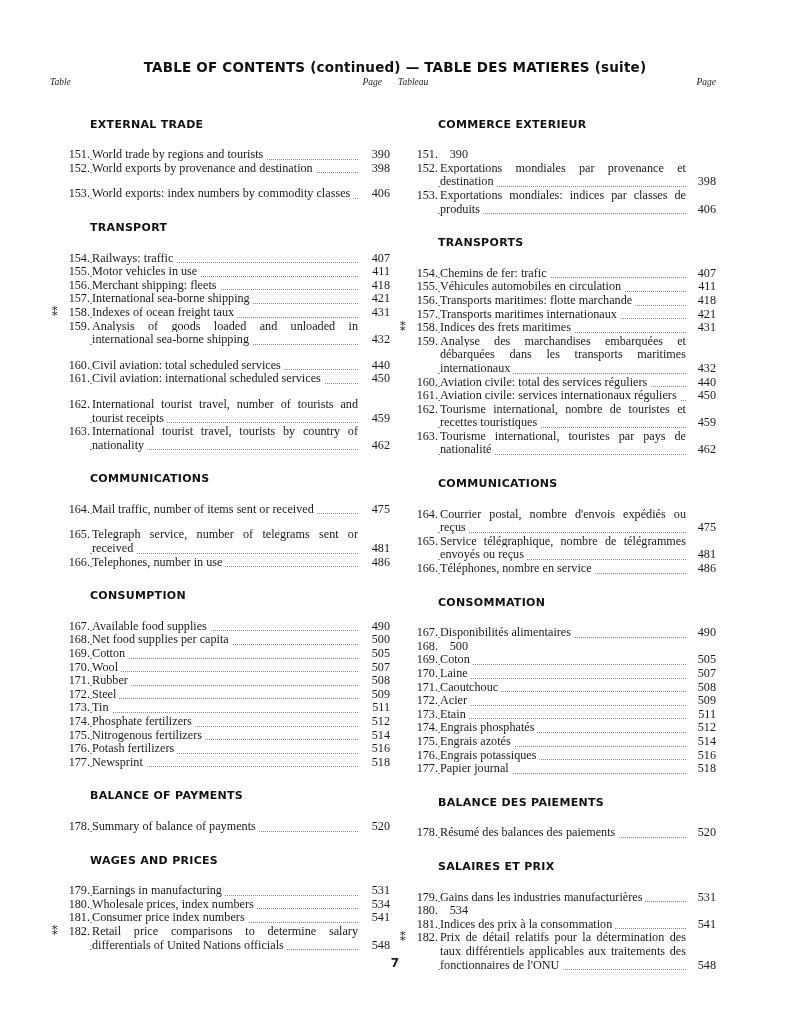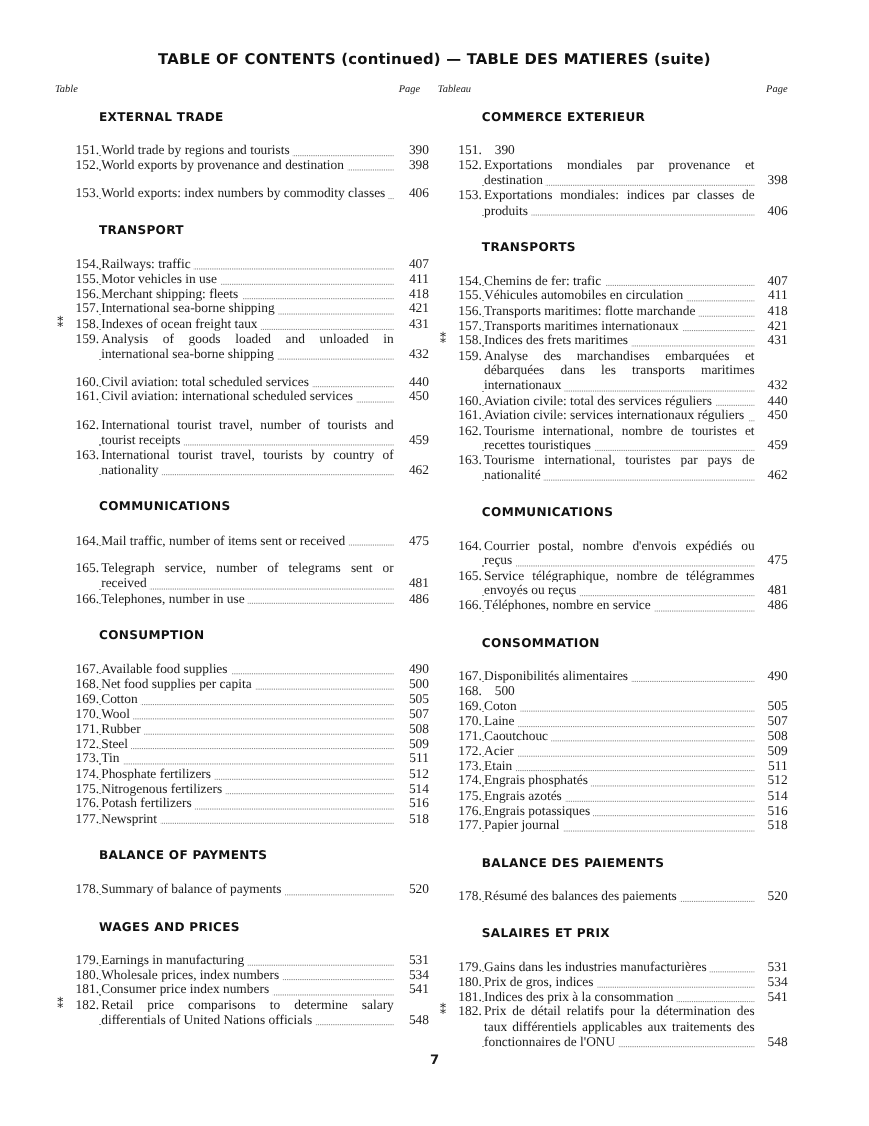--- a/index.html
+++ b/index.html
@@ -2,36 +2,36 @@
 <html><head>
   <meta charset="utf-8">
   <style>
     html, body { margin: 0; padding: 0; background: #ffffff; }
     body {
       width: 790px; height: 1024px; position: relative; overflow: hidden;
       font-family: "Liberation Serif", "DejaVu Serif", serif;
       color: #1a1a1a;
     }
     .page-title {
-      position: absolute; top: 46px; left: 0; width: 790px;
+      position: absolute; top: 59px; left: 0; width: 790px;
       text-align: center;
       font-family: "DejaVu Sans", "Liberation Sans", sans-serif;
       font-weight: bold; font-size: 13.5px; letter-spacing: 0.2px;
       color: #111;
     }
     .col {
       position: absolute; top: 76px; width: 340px;
       font-size: 12.2px; line-height: 13.6px;
     }
     .col.left  { left: 50px; }
     .col.right { left: 398px; width: 318px; }
     .col-head {
       display: flex; justify-content: space-between;
       font-style: italic; font-size: 9.5px; color: #222;
-      margin-bottom: 10px;
+      margin-bottom: 28px;
     }
     .col.left .col-head { padding-right: 8px; }
     .col.right .col-head { padding-right: 0; }
     .section-title {
       font-family: "DejaVu Sans", "Liberation Sans", sans-serif;
       font-weight: bold; font-size: 11px; letter-spacing: 0.3px;
       margin-left: 40px; margin-bottom: 17px; margin-top: 0;
       color: #111;
     }
     .section { margin-bottom: 20px; }
@@ -420,21 +420,20 @@
       </div>
       <div class="section">
         <div class="section-title">SALAIRES ET PRIX</div>
         <div class="entry">
           <span class="num"><span class="num-text">179.</span></span>
           <span class="text"><span class="leader"></span><span class="t">Gains dans les industries manufacturières</span></span>
           <span class="page">531</span>
         </div>
         <div class="entry">
           <span class="num"><span class="num-text">180.</span></span>
-          <span class="text"><span class="leader"></span><span class="t">Prix de gros, indices</span></span>
           <span class="page">534</span>
         </div>
         <div class="entry">
           <span class="num"><span class="num-text">181.</span></span>
           <span class="text"><span class="leader"></span><span class="t">Indices des prix à la consommation</span></span>
           <span class="page">541</span>
         </div>
         <div class="entry">
           <span class="num"><span class="marker">⁑</span><span class="num-text">182.</span></span>
           <span class="text"><span class="leader"></span><span class="t">Prix de détail relatifs pour la détermination des taux différentiels applicables aux traitements des fonctionnaires de l'ONU</span></span>

